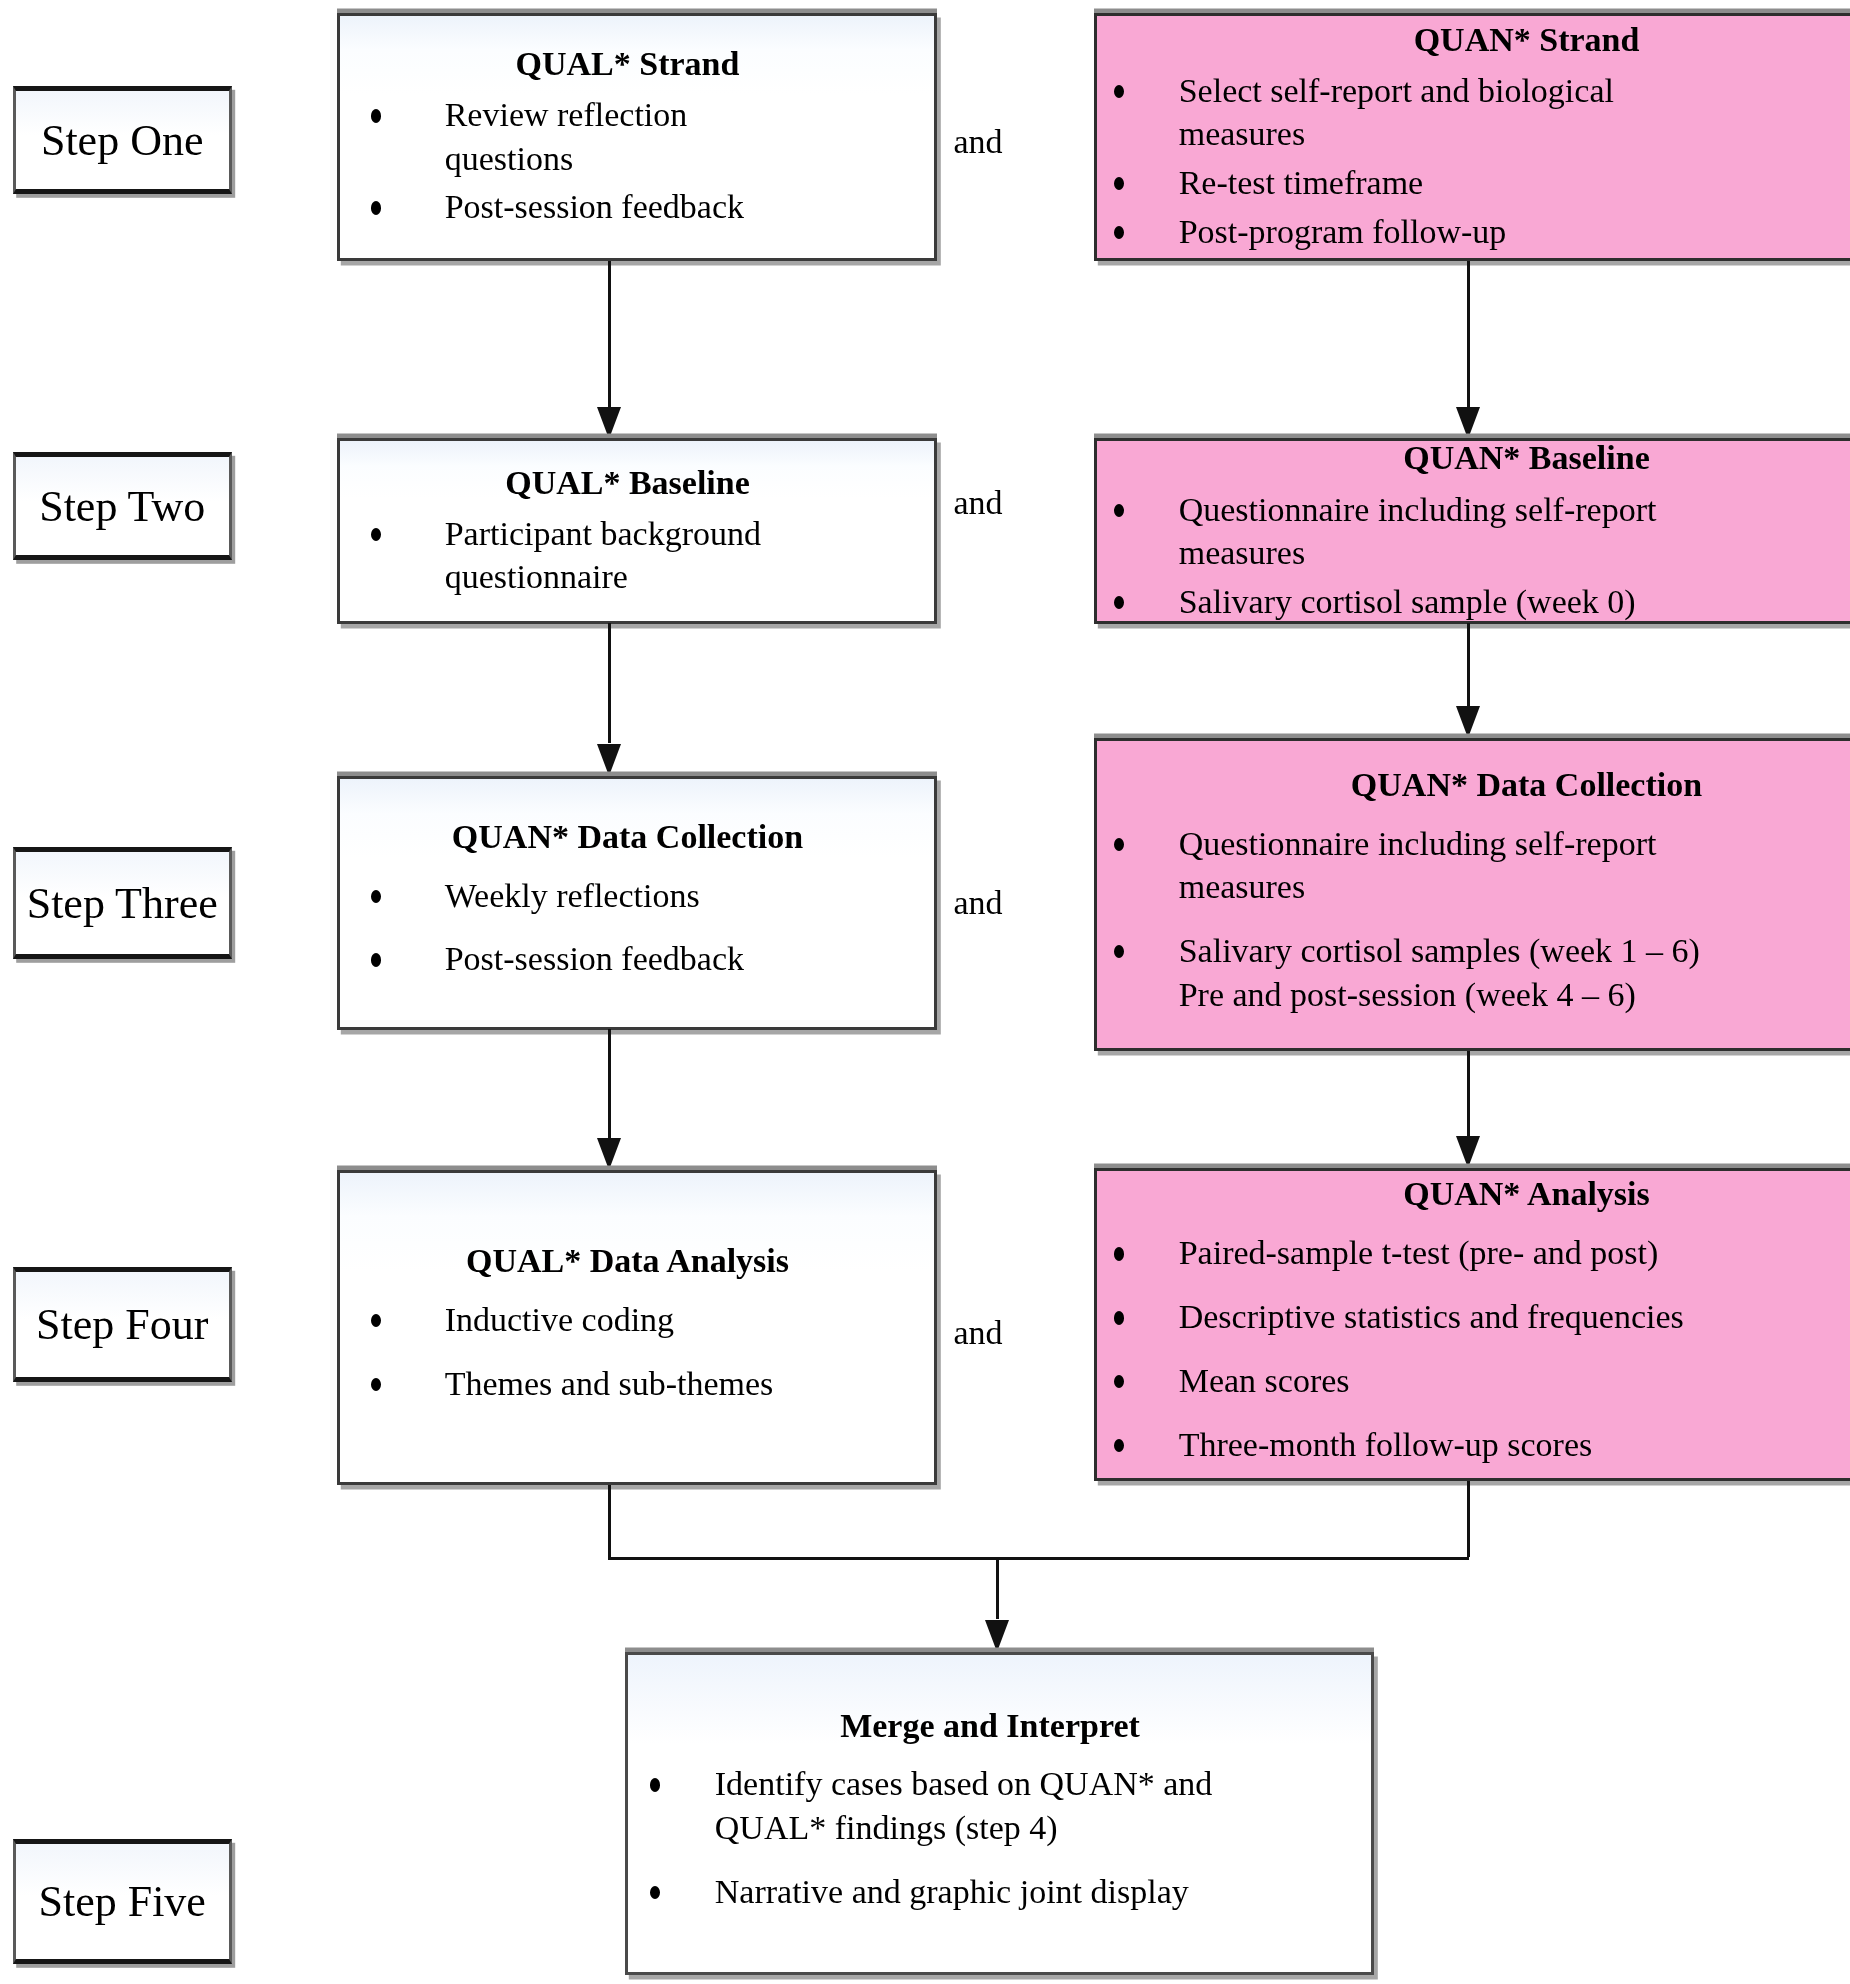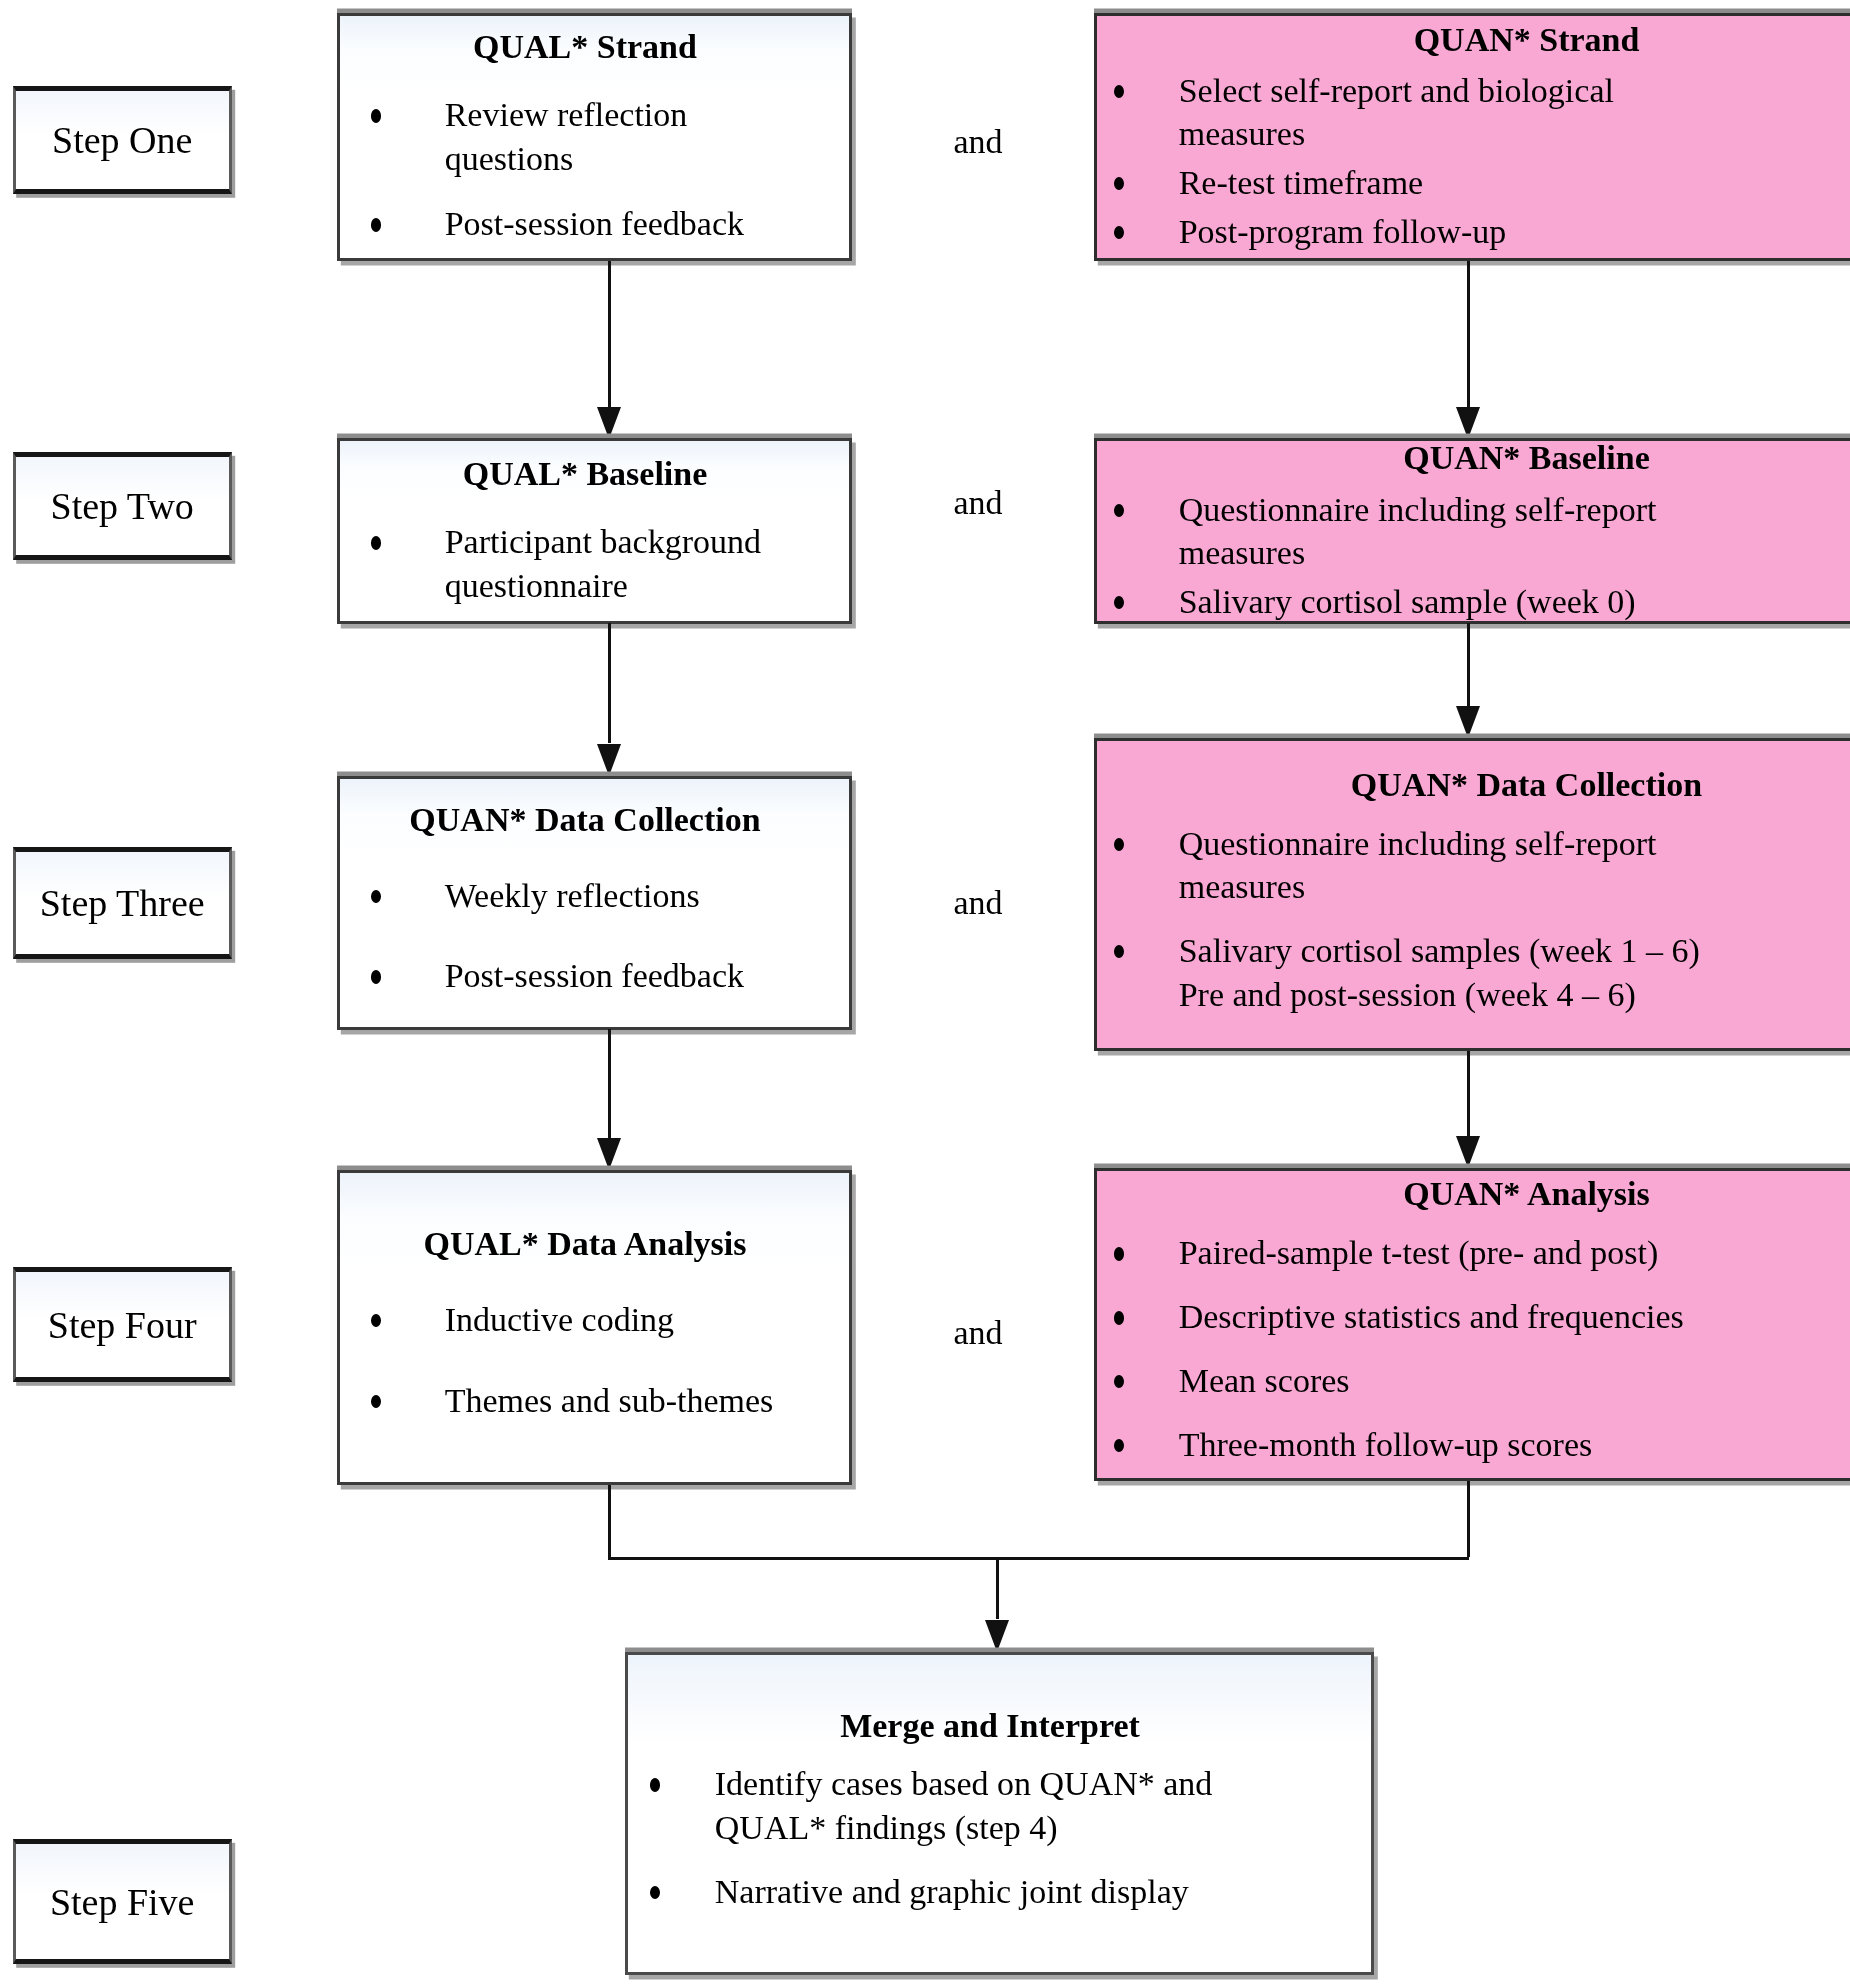--- a/index.html
+++ b/index.html
@@ -8,23 +8,22 @@
     font-family:"Liberation Serif", serif; color:#000;
   }
   .node {
     position:absolute; box-sizing:border-box;
     border:3.8px solid #3a3a3a;
     box-shadow: 3.8px 4.5px 0 #a6a6a6, 0 -4.5px 0 #8d8d8d;
     display:flex; flex-direction:column; justify-content:center;
     padding:3.8px 19px 3.8px 0;
   }
   .qual-node {
-    left:337px; width:515px;
+    left:337px; width:600px;
     background:linear-gradient(180deg,#edf3fb 0%, #fbfdff 14%, #ffffff 32%);
-    gap:17px;
   }
   .quan-node { left:1094px; width:884px; background:#f9a8d4; border-color:#2e2e2e; }
   .merge-node {
     left:625px; width:749px;
     background:linear-gradient(180deg,#eef4fc 0%, #ffffff 28%);
     border-color:#4a4a4a;
   }
   .node-title {
     text-align:center; font-weight:bold;
     font-size:34px; line-height:1.28; margin-bottom:5.1px;
@@ -39,21 +38,21 @@
   .quan-node .dot { margin-right:55px; }
   .merge-node .dot { margin-right:55px; }
   .bullet-text { white-space:pre-line; }
   .step-box {
     position:absolute; left:12.7px; width:219px; box-sizing:border-box;
     background:linear-gradient(180deg,#f2f6fc 0%, #ffffff 45%);
     border:3.2px solid #5a5a5a;
     border-top:5.7px solid #161616; border-bottom:5.7px solid #161616;
     box-shadow:3.2px 3.8px 0 #9e9e9e;
     display:flex; align-items:center; justify-content:center;
-    font-size:38px;
+    font-size:44px;
   }
   .and-label {
     position:absolute; left:940px; width:76px; height:45px;
     text-align:center; font-size:34px; line-height:45px;
   }
   .vline { position:absolute; width:2.5px; background:#111; }
   .hline { position:absolute; height:2.5px; background:#111; }
   .ahead {
     position:absolute; width:0; height:0;
     border-left:12.7px solid transparent; border-right:12.7px solid transparent;

